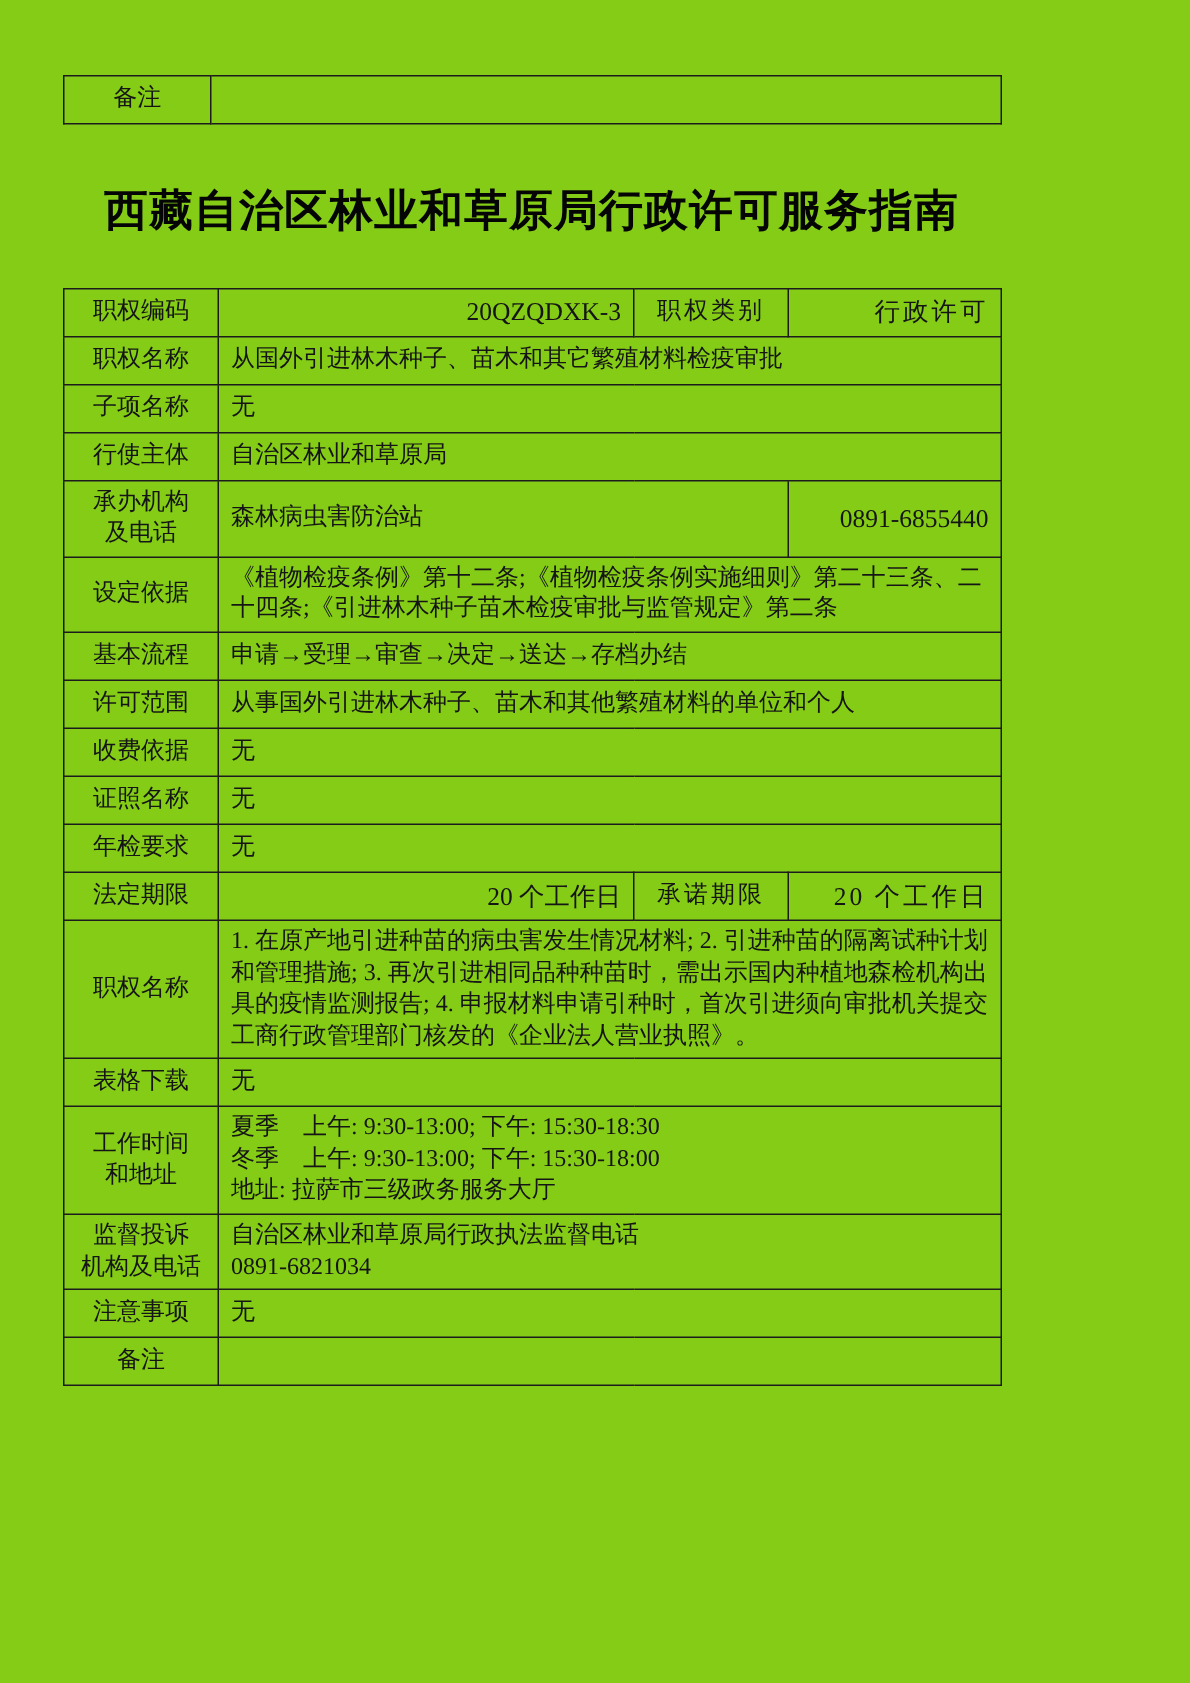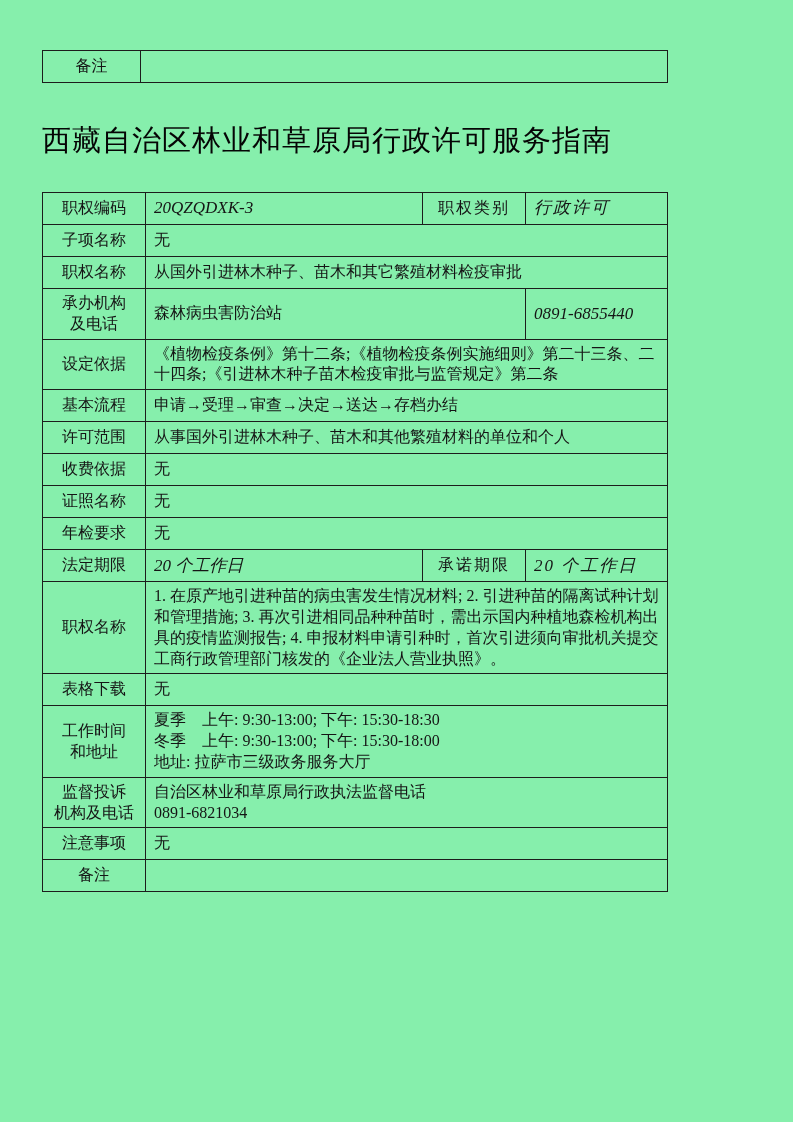--- a/index.html
+++ b/index.html
@@ -6,21 +6,21 @@
     margin: 0;
     padding: 0;
     background: #ffffff;
     color: #111111;
     font-family: "Liberation Serif", "DejaVu Serif", serif;
   }
   .page {
     position: relative;
     width: 793px;
     height: 1122px;
-    background: #86efac;
+    background: #84cc16;
     overflow: hidden;
   }
   .content {
     position: absolute;
     left: 42px;
     top: 0;
     width: 625px;
   }
   table {
     border-collapse: collapse;
@@ -36,30 +36,31 @@
     word-break: break-all;
     color: #151515;
   }
   tr { height: 32px; }
   .mini-table { margin-top: 50px; }
   .mini-table tr { height: 32px; }
   .label-cell {
     text-align: center;
     padding: 4px 2px;
   }
-  .center { text-align: left; font-style: italic; }
+  .center { text-align: right; }
   .spaced { letter-spacing: 2px; }
   .num {
     font-size: 17px;
   }
   .doc-title {
     margin: 38px 0 0 0;
     padding: 0;
+    text-align: center;
     font-size: 29px;
-    font-weight: normal;
+    font-weight: bold;
     letter-spacing: 1px;
     color: #050505;
     white-space: nowrap;
   }
   .main-table { margin-top: 31px; padding-left: 40px; }
 </style>
 </head>
 <body>
 
 <div class="page">
@@ -88,26 +89,30 @@
           <col style="width:142px">
       </colgroup>
       <tbody>
           <tr>
             <td class="label-cell">职权编码</td>
             <td class="center num">20QZQDXK-3</td>
             <td class="label-cell spaced">职权类别</td>
             <td class="center spaced num">行政许可</td>
           </tr>
           <tr>
+            <td class="label-cell">职权名称</td>
+            <td colspan="3">从国外引进林木种子、苗木和其它繁殖材料检疫审批</td>
+          </tr>
+          <tr>
             <td class="label-cell">子项名称</td>
             <td colspan="3">无</td>
           </tr>
           <tr>
-            <td class="label-cell">职权名称</td>
-            <td colspan="3">从国外引进林木种子、苗木和其它繁殖材料检疫审批</td>
+            <td class="label-cell">行使主体</td>
+            <td colspan="3">自治区林业和草原局</td>
           </tr>
           <tr>
             <td class="label-cell">
               <div>承办机构</div>
               <div>及电话</div>
             </td>
             <td colspan="2">森林病虫害防治站</td>
             <td class="center num">0891-6855440</td>
           </tr>
           <tr>

